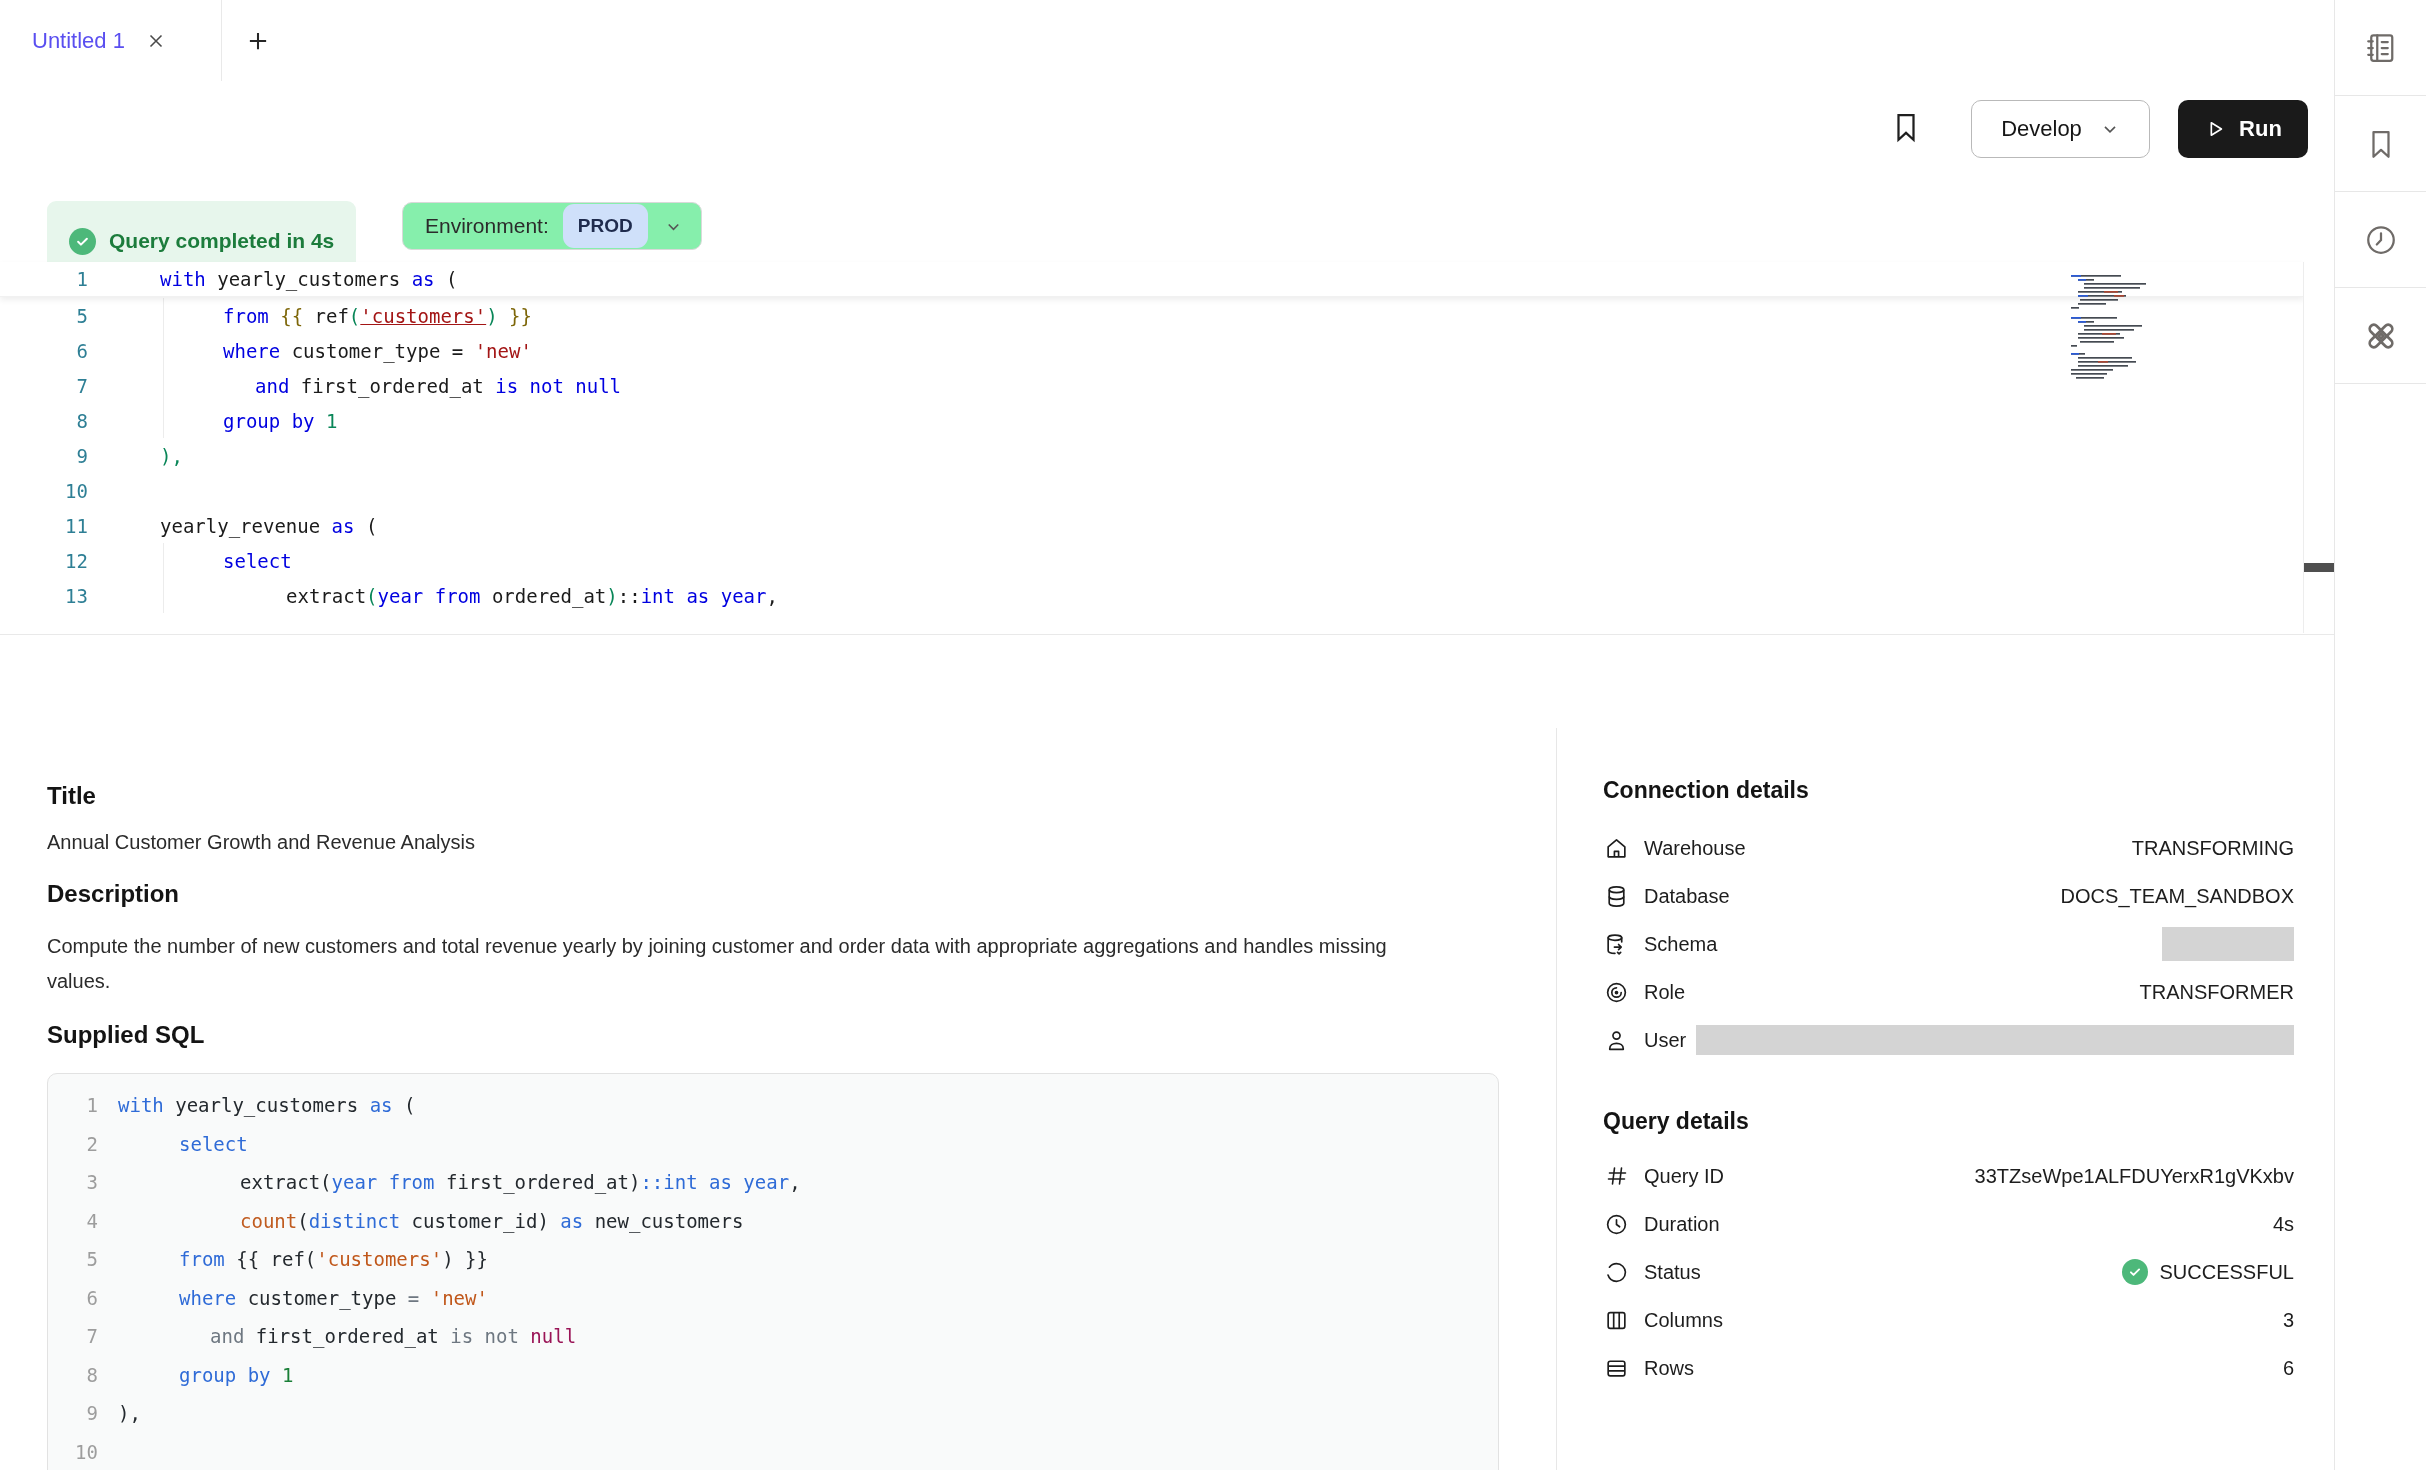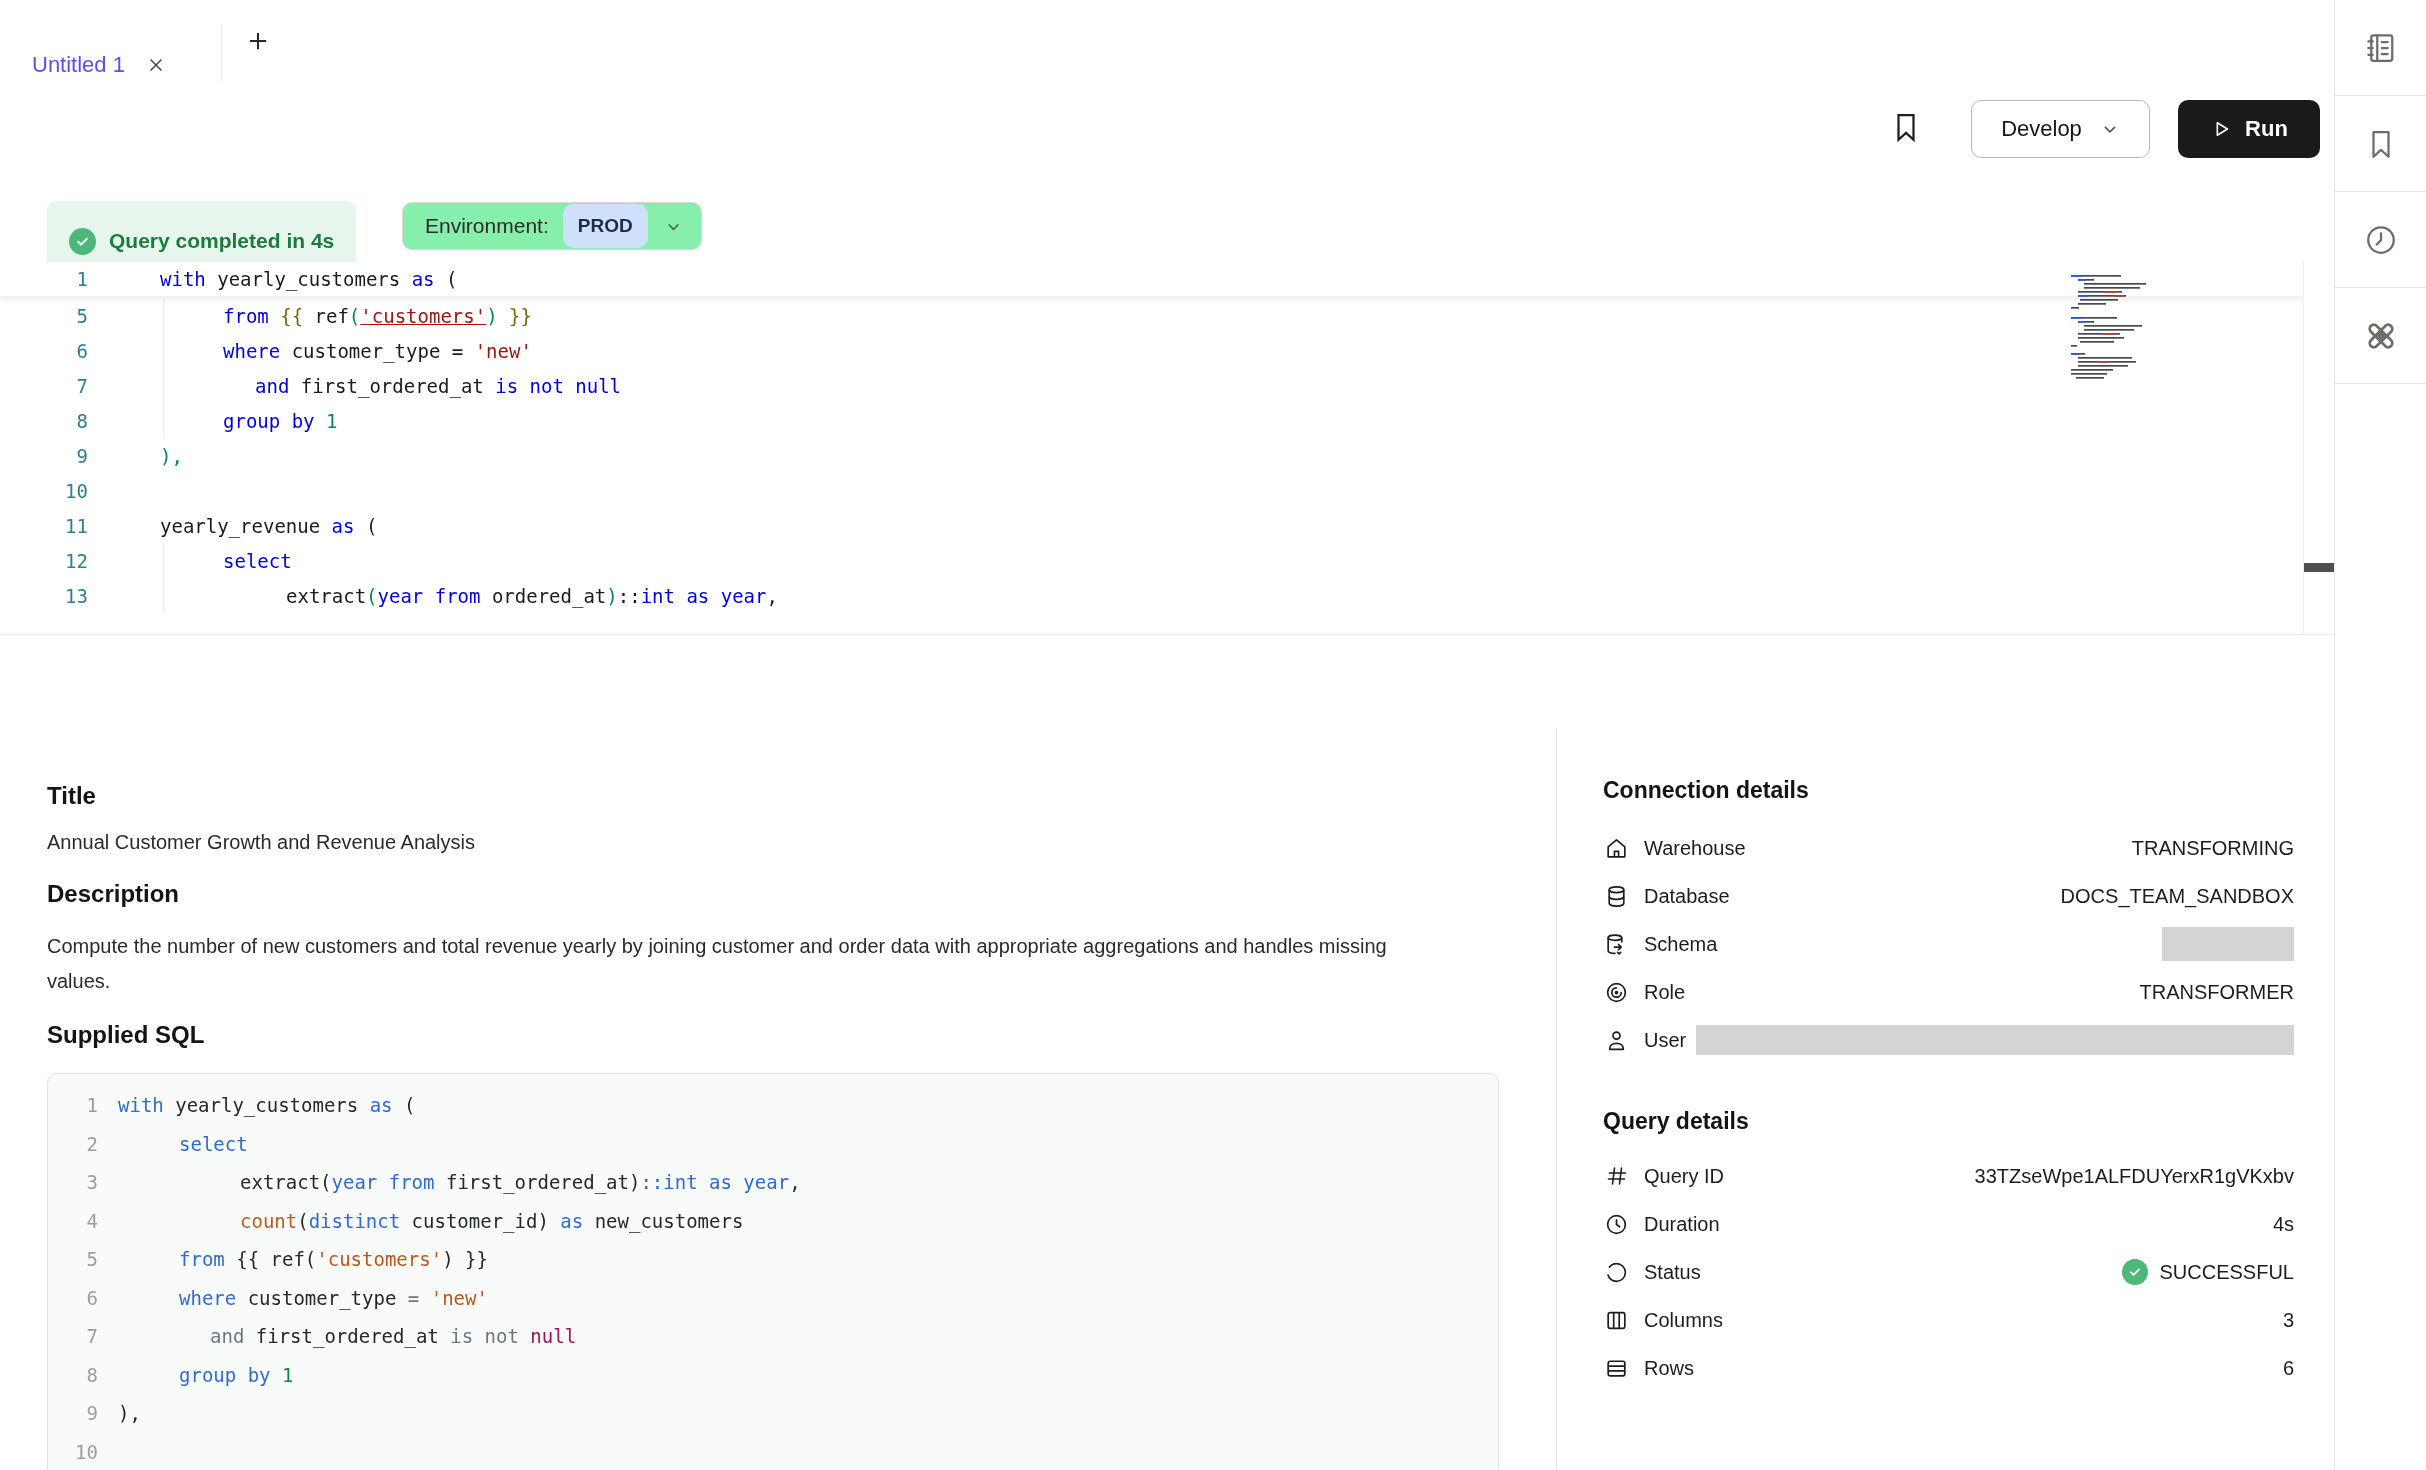--- a/index.html
+++ b/index.html
@@ -10,30 +10,30 @@
   
   .sidebar{position:absolute;left:2334px;top:0;width:91px;height:1470px;border-left:1px solid #e7e7e7;background:#fff;}
   .side-section{height:95px;border-bottom:1px solid #e7e7e7;display:flex;align-items:center;justify-content:center;color:#6f6b68;cursor:pointer;}
   .side-filler{height:100%;}
 
   
   .main{position:absolute;left:0;top:0;width:2334px;height:1470px;}
 
   
   .tabbar{position:absolute;left:0;top:0;width:2334px;height:81px;border-bottom:1px solid #e9e9e9;background:#fff;}
-  .tab{position:absolute;left:0;top:0;width:222px;height:81px;border-right:1px solid #e9e9e9;display:flex;align-items:center;padding-left:32px;box-sizing:border-box;gap:20px;cursor:pointer;margin-top:24px;}
+  .tab{position:absolute;left:0;top:0;width:222px;height:81px;border-right:1px solid #e9e9e9;display:flex;align-items:center;padding-left:32px;box-sizing:border-box;gap:20px;cursor:pointer;}
   .tab-label{font-size:22px;font-weight:500;color:#5a4ff0;}
   .tab-close{color:#4a4a4a;display:flex;cursor:pointer;}
   .newtab{position:absolute;left:234px;top:0;width:48px;height:81px;display:flex;align-items:center;justify-content:center;color:#262626;cursor:pointer;}
 
   
   .toolbar{position:absolute;left:0;top:81px;width:2334px;height:96px;border-bottom:1px solid #efefef;background:#fff;}
   .tb-bookmark{position:absolute;left:1888px;top:28px;color:#1f1f1f;cursor:pointer;}
   .btn-develop{position:absolute;left:1971px;top:19px;width:179px;height:58px;border:1.5px solid #b9b9b9;border-radius:10px;background:#fff;display:flex;align-items:center;justify-content:center;gap:16px;font-size:22px;color:#161616;cursor:pointer;box-sizing:border-box;}
-  .btn-run{position:absolute;left:2178px;top:19px;width:142px;height:58px;border-radius:10px;background:#1a1a1a;color:#fff;display:flex;align-items:center;justify-content:center;gap:13px;font-size:22px;font-weight:600;cursor:pointer;}
+  .btn-run{position:absolute;left:2178px;top:19px;width:130px;height:58px;border-radius:10px;background:#1a1a1a;color:#fff;display:flex;align-items:center;justify-content:center;gap:13px;font-size:22px;font-weight:600;cursor:pointer;}
 
   
   .statusrow{position:absolute;left:0;top:177px;width:2334px;height:85px;background:#fff;}
   .badge{position:absolute;left:47px;top:24px;height:48px;padding:16px 22px;background:#e7f6ec;border-radius:9px;display:flex;align-items:center;gap:13px;}
   .badge-text{font-size:21px;font-weight:600;color:#1c7c3c;}
   .check-circle{width:27px;height:27px;border-radius:50%;background:#4db87a;display:flex;align-items:center;justify-content:center;color:#fff;flex:none;}
   .envsel{position:absolute;left:402px;top:25px;height:48px;border:1.5px solid #d9d9d9;border-radius:10px;background:#86efac;display:flex;align-items:center;padding:0 18px 0 22px;gap:14px;box-sizing:border-box;cursor:pointer;}
   .env-label{font-size:21px;color:#2b2b2b;}
   .pill{background:#cfe0fa;color:#1f2b4d;font-size:19px;font-weight:600;padding:11px 15px;border-radius:11px;}
   .chev{color:#555;margin-left:2px;display:flex;}

